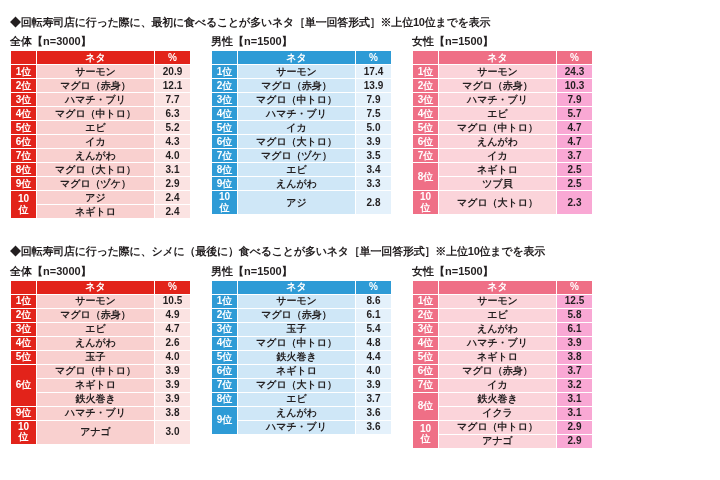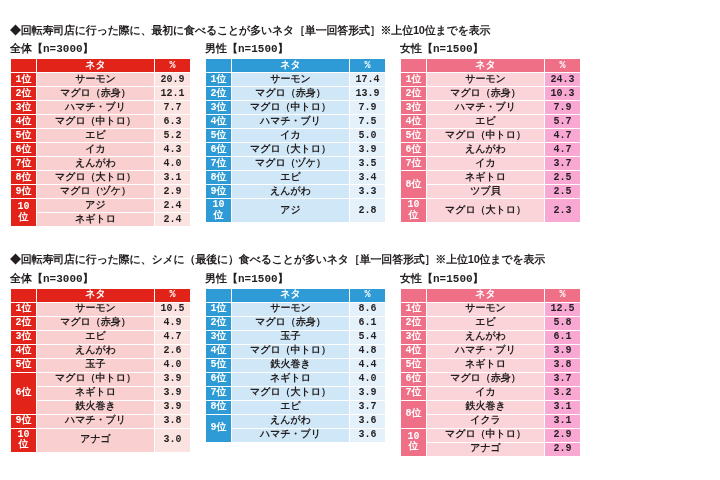--- a/index.html
+++ b/index.html
@@ -12,38 +12,37 @@
     background: #ffffff;
     font-family: "Liberation Sans", sans-serif;
     color: #231f20;
     overflow: hidden;
   }
   .page {
     position: relative;
     width: 720px;
     height: 480px;
     box-sizing: border-box;
-    padding: 24px 10px;
+    padding: 16px 10px;
   }
   .section {
     position: relative;
   }
   .section-title {
     font-size: 11px;
     font-weight: bold;
     letter-spacing: -0.2px;
     white-space: nowrap;
     margin-bottom: 6px;
     line-height: 1.2;
   }
   .cols {
     display: flex;
-    gap: 14px;
+    gap: 20px;
     align-items: flex-start;
-    font-family: Liberation Mono, monospace;
   }
   .col {
     flex: 0 0 auto;
   }
   .col-label {
     font-size: 11px;
     font-weight: bold;
     margin-bottom: 2px;
     line-height: 1.2;
     white-space: nowrap;

